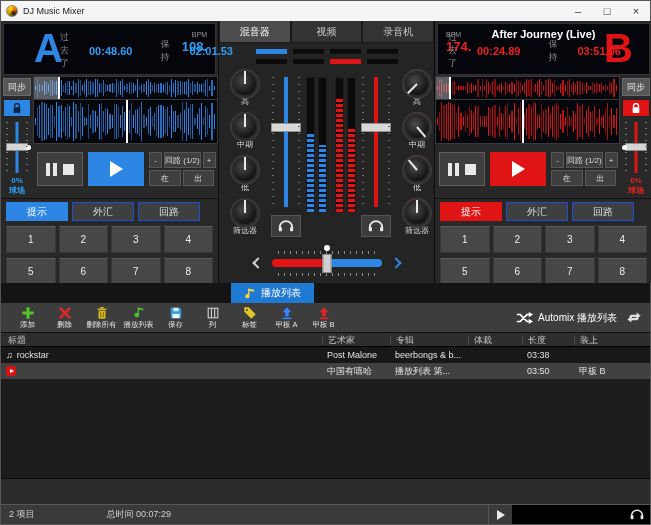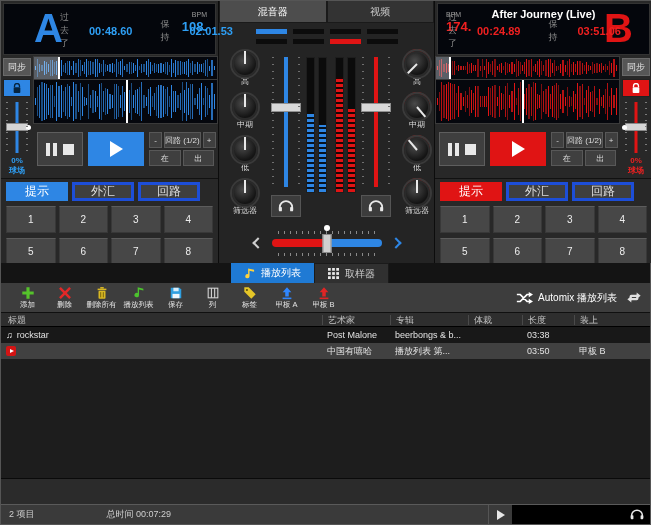--- a/index.html
+++ b/index.html
@@ -70,21 +70,21 @@
 .bar{width:4px;height:13px;background:#e8e8e8}
 .sq{width:11px;height:11px;background:#e8e8e8;margin-left:3px}
 .btn-play{width:56px;height:34px;background:var(--ac);display:flex;align-items:center;justify-content:center;flex:none}
 .tri{width:0;height:0;border-left:13px solid #fff;border-top:8px solid transparent;border-bottom:8px solid transparent}
 .loopblock{flex:1;display:flex;flex-direction:column;gap:2px;min-width:0}
 .looprow{display:flex;gap:2px;height:16px}
 .lbtn{background:#3f3f3f;border:1px solid #585858;color:#ddd;font-size:8px;display:flex;align-items:center;justify-content:center;white-space:nowrap}
 .lbtn.sm{width:13px;flex:none}.lbtn.grow{flex:1}
 
 .dtabs{height:26px;display:flex;gap:4px;padding:3px 5px;border-top:1px solid #111;flex:none}
-.dtab{width:62px;height:19px;background:#3f3f3f;border:3px solid #1d4ed8;color:#ddd;font-size:12px;display:flex;align-items:center;justify-content:center}
+.dtab{width:62px;height:19px;background:#3f3f3f;border:1px solid #1d4ed8;color:#ddd;font-size:10px;display:flex;align-items:center;justify-content:center}
 .dtab.on{background:var(--ac);border-color:var(--ac);color:#fff}
 .pads{height:62px;display:flex;flex-wrap:wrap;gap:3px;padding:2px 5px 0;flex:none}
 .pad{width:calc(25% - 2.25px);height:27px;background:#474747;border:1px solid #383838;border-top-color:#5c5c5c;color:#eee;font-size:10px;display:flex;align-items:center;justify-content:center}
 
 
 .mtabs{height:22px;display:flex;flex:none}
 .mtab{flex:1;display:flex;align-items:center;justify-content:center;font-size:10px;color:#c8c8c8;background:#333;border:1px solid #1a1a1a;border-top:none}
 .mtab.on{background:#4d4d4d;color:#fff}
 .inds{height:26px;display:flex;flex-direction:column;gap:3px;align-items:center;justify-content:center;flex:none}
 .indrow{display:flex;gap:4px}
@@ -153,20 +153,27 @@
 .sb-right{margin-left:auto;display:flex;align-items:center;height:100%}
 .sb-play{width:24px;height:100%;display:flex;align-items:center;justify-content:center;border-left:1px solid #555}
 .sbtri{width:0;height:0;border-left:8px solid #e8e8e8;border-top:5px solid transparent;border-bottom:5px solid transparent}
 .sb-preview{width:138px;height:100%;background:#000;display:flex;align-items:center;justify-content:flex-end;padding-right:6px}
 </style>
 </head>
 <body>
 
 <div class="win">
 
+  <div class="titlebar">
+    <span class="logo"></span>
+    <span class="apptitle">DJ Music Mixer</span>
+    <span class="wbtn">–</span>
+    <span class="wbtn">□</span>
+    <span class="wbtn">×</span>
+  </div>
 
 
   <div class="decksrow">
 
     <section class="deck a">
       <div class="dinfo">
         <div class="dletter">A</div>
         <div class="bpml">BPM</div>
         <div class="bpmv">108.</div>
         <div class="times">
@@ -412,20 +419,21 @@
           <div class="pad">6</div>
           <div class="pad">7</div>
           <div class="pad">8</div>
         </div>
     </section>
 
     <section class="mixer">
       <div class="mtabs">
           <div class="mtab on">混音器</div>
           <div class="mtab">视频</div>
+          <div class="mtab">录音机</div>
         </div>
       <div class="inds">
           <div class="indrow">
             <span class="ind b"></span>
             <span class="ind o"></span>
             <span class="ind o"></span>
             <span class="ind o"></span>
           </div>
           <div class="indrow">
             <span class="ind o"></span>
@@ -795,36 +803,20 @@
   </div>
 
   <div class="plsec">
     <div class="pltabs">
       <div class="pltab active">
         <svg width="11" height="12" viewBox="0 0 12 13">
             <path d="M4.5 1.5 11 3v2L6 4v6a2.3 2.3 0 1 1-1.5-2.2z" fill="#ffd23e"></path>
           </svg>
         <span>播放列表</span>
       </div>
-      <div class="pltab inactive">
-        <svg width="11" height="11" viewBox="0 0 12 12">
-            <g fill="#e8e8e8">
-              <rect x="0" y="0" width="3" height="3"></rect>
-              <rect x="4.5" y="0" width="3" height="3"></rect>
-              <rect x="9" y="0" width="3" height="3"></rect>
-              <rect x="0" y="4.5" width="3" height="3"></rect>
-              <rect x="4.5" y="4.5" width="3" height="3"></rect>
-              <rect x="9" y="4.5" width="3" height="3"></rect>
-              <rect x="0" y="9" width="3" height="3"></rect>
-              <rect x="4.5" y="9" width="3" height="3"></rect>
-              <rect x="9" y="9" width="3" height="3"></rect>
-            </g>
-          </svg>
-        <span>取样器</span>
-      </div>
     </div>
     <div class="pltoolbar">
       <div style="display:flex">
           <div class="tbtn">
             <span class="tico">
               <svg viewBox="0 0 16 16" width="14" height="14">
                 <path d="M6.2 1.5h3.6v4.7h4.7v3.6H9.8v4.7H6.2V9.8H1.5V6.2h4.7z" fill="#55c22b"></path>
               </svg>
             </span>
             <span class="tlbl">添加</span>

